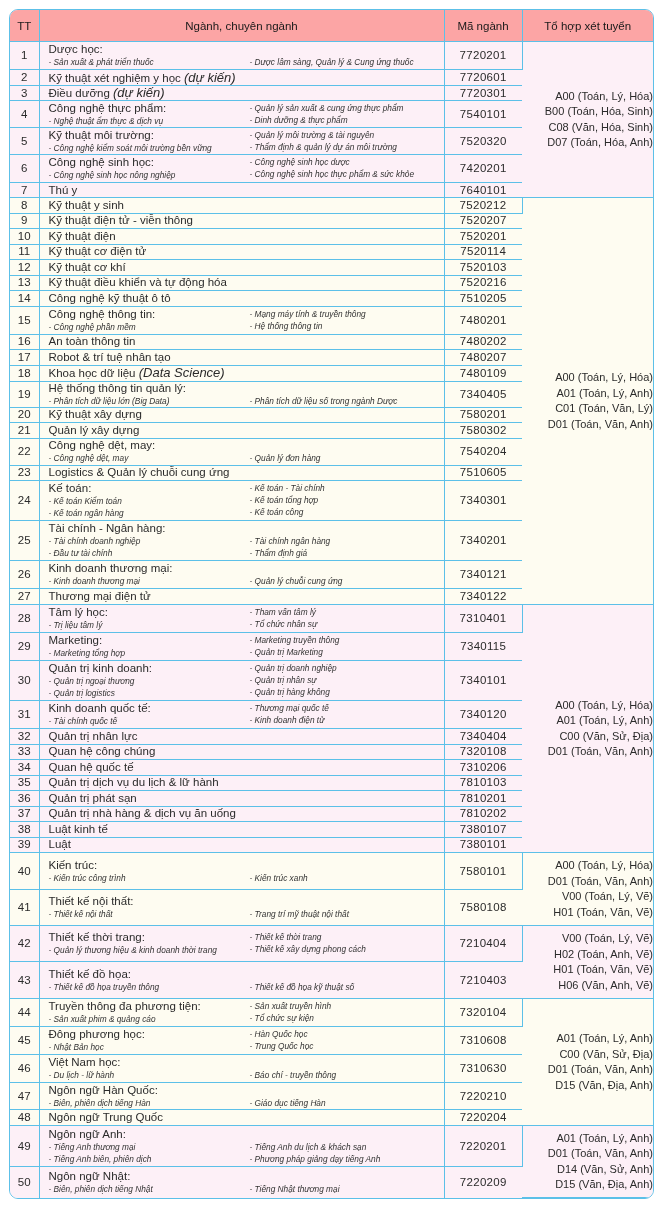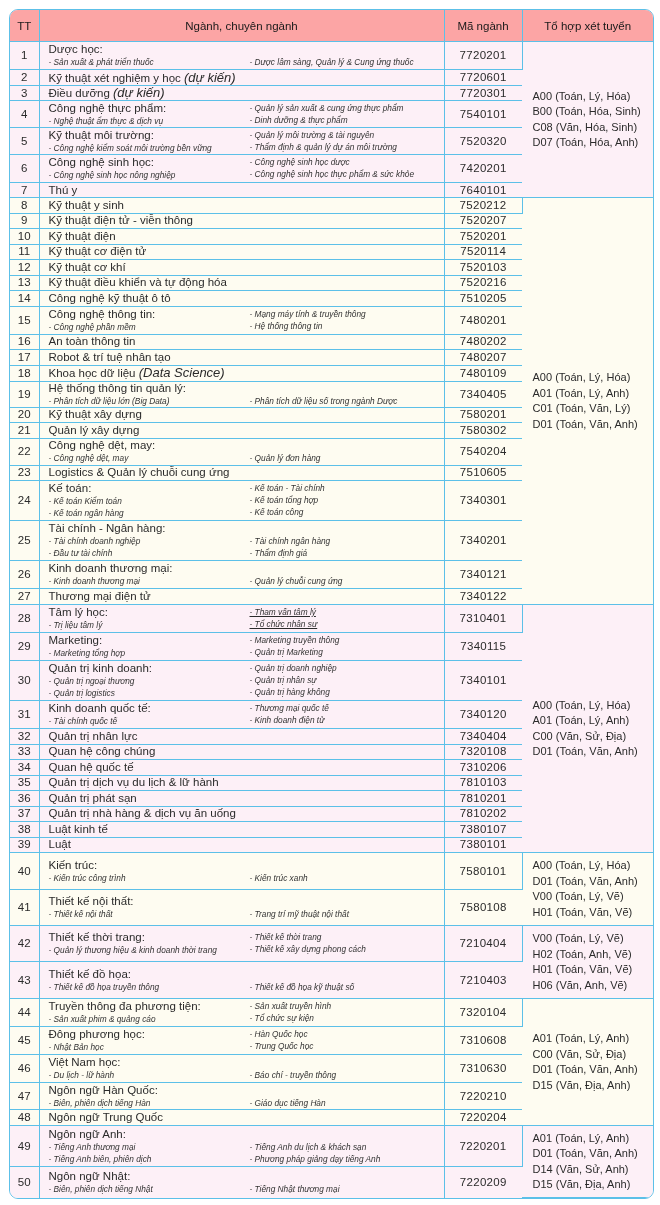--- a/index.html
+++ b/index.html
@@ -27,21 +27,21 @@
   }
   td:last-child { border-right: none; }
   tr:last-child td { border-bottom: none; }
   td.combo { border-bottom: 1.5px solid #5cc0e8; }
   tr.pink td { background: #fdf0f7; }
   tr.cream td { background: #fefcf1; }
   td.combo.pink { background: #fdf0f7; }
   td.combo.cream { background: #fefcf1; }
   td.tt { text-align: center; font-size: 11.5px; }
   td.code { text-align: center; font-size: 11.5px; letter-spacing: 0.3px; vertical-align: middle; }
-  td.combo-cell { padding-left: 10px; font-size: 11px; line-height: 15.5px; vertical-align: middle; }
+  td.combo-cell { padding-left: 10px; font-size: 11px; line-height: 15.5px; vertical-align: middle; text-align: right; }
   .name-wrap { padding-left: 9px; }
   .major { font-size: 11.5px; line-height: 13px; }
   .major i { font-size: 13px; }
   .subs { display: grid; grid-template-columns: 201px 195px; }
   .sub { font-style: italic; font-size: 8.3px; line-height: 12px; color: #333; white-space: nowrap; }
 </style>
 </head>
 <body>
 
 <div class="table-wrap">
@@ -407,21 +407,21 @@
         </tr>
         <tr class="pink" style="height: 28px;">
           <td class="tt">28</td>
           <td>
             <div class="name-wrap">
               <div class="major"><span>Tâm lý học:</span></div>
               <div class="subs">
                 <div>
                   <div class="sub">- Trị liệu tâm lý</div>
                 </div>
-                <div style="margin-top: -13px; text-decoration: underline;">
+                <div style="margin-top: -13px;">
                   <div class="sub">- Tham vấn tâm lý</div>
                   <div class="sub">- Tổ chức nhân sự</div>
                 </div>
               </div>
             </div>
           </td>
           <td class="code">7310401</td>
           <td class="combo-cell combo pink" rowspan="12">
             <div>A00 (Toán, Lý, Hóa)</div>
             <div>A01 (Toán, Lý, Anh)</div>

